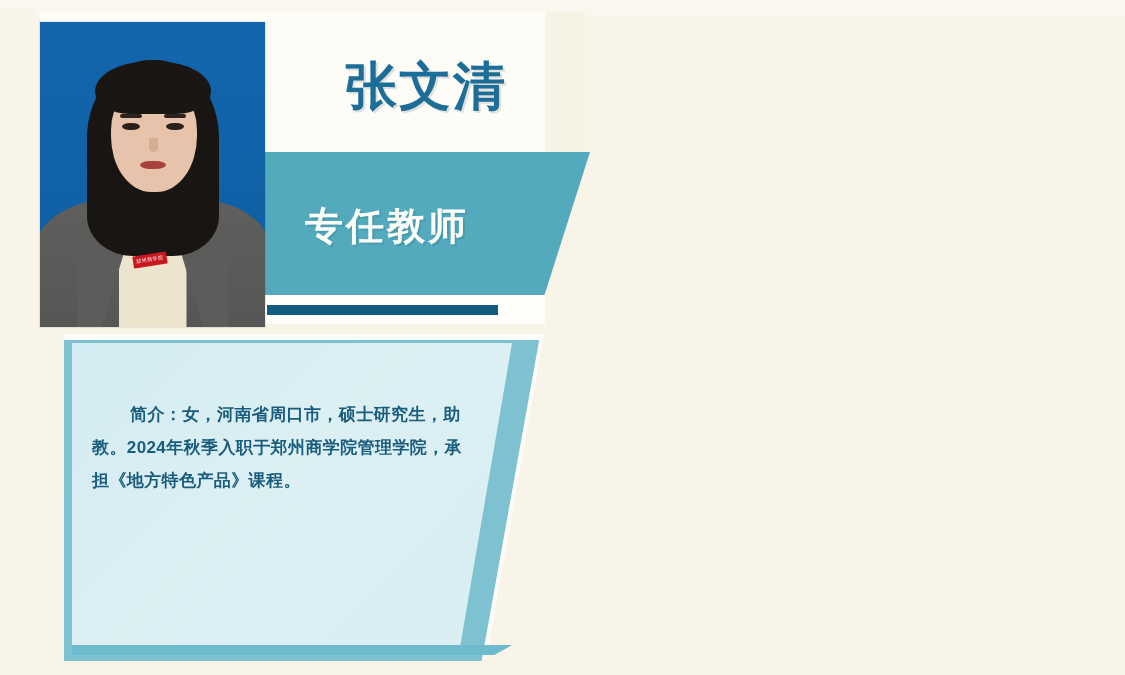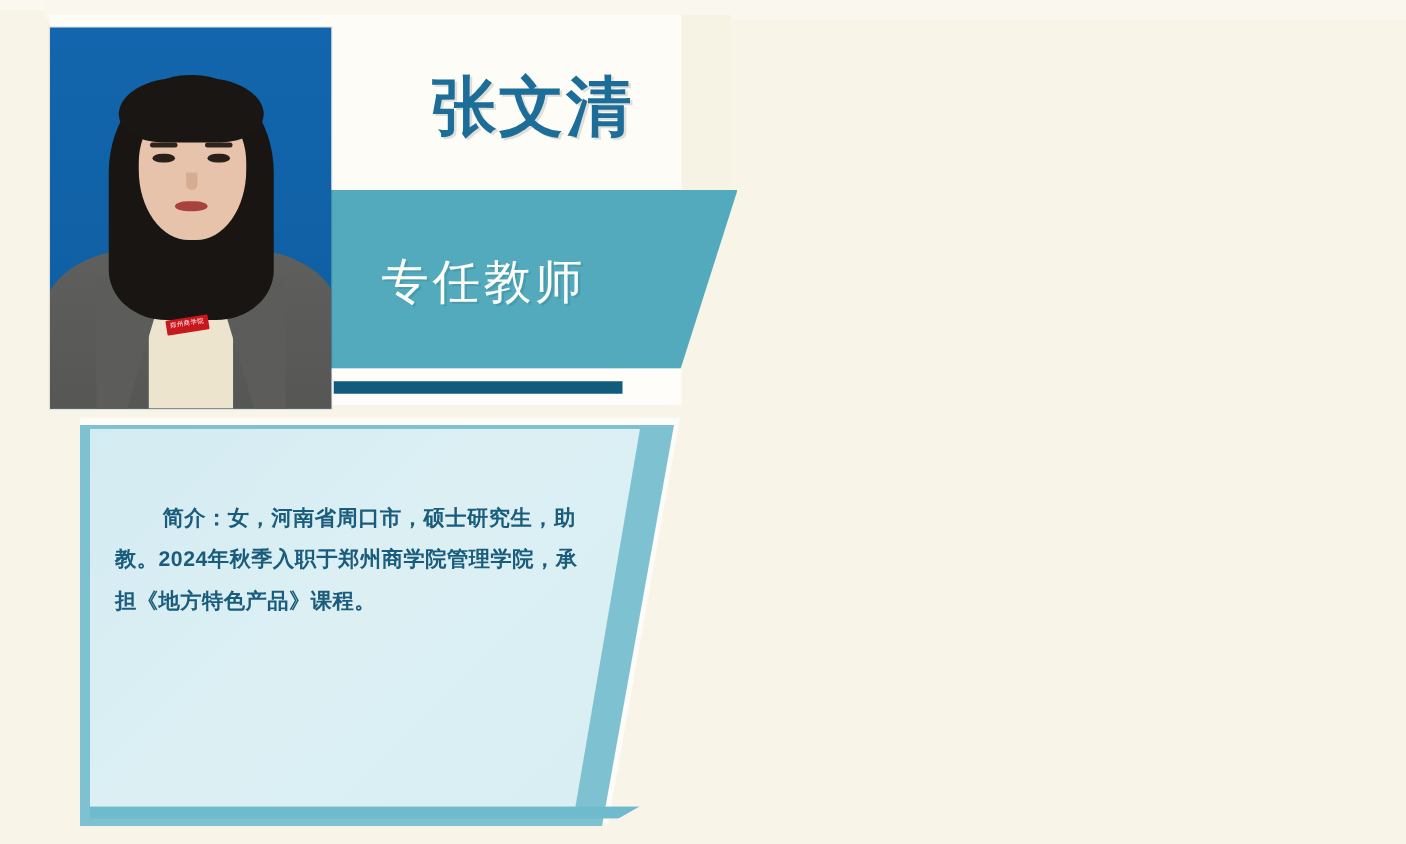--- a/index.html
+++ b/index.html
@@ -66,21 +66,21 @@
     width: 350px;
     height: 143px;
     background: #54aabd;
     clip-path: polygon(0 0, 100% 0, 87% 100%, 0 100%);
   }
   .banner-role {
     position: absolute;
     left: 305px;
     top: 207px;
     font-size: 38px;
-    font-weight: normal;
+    font-weight: bold;
     color: #fdfdf8;
     letter-spacing: 3px;
     line-height: 1;
     text-shadow: 2px 2px 0 rgba(40,110,130,0.25);
     white-space: nowrap;
   }
 
   
   .rule-strip {
     position: absolute;

